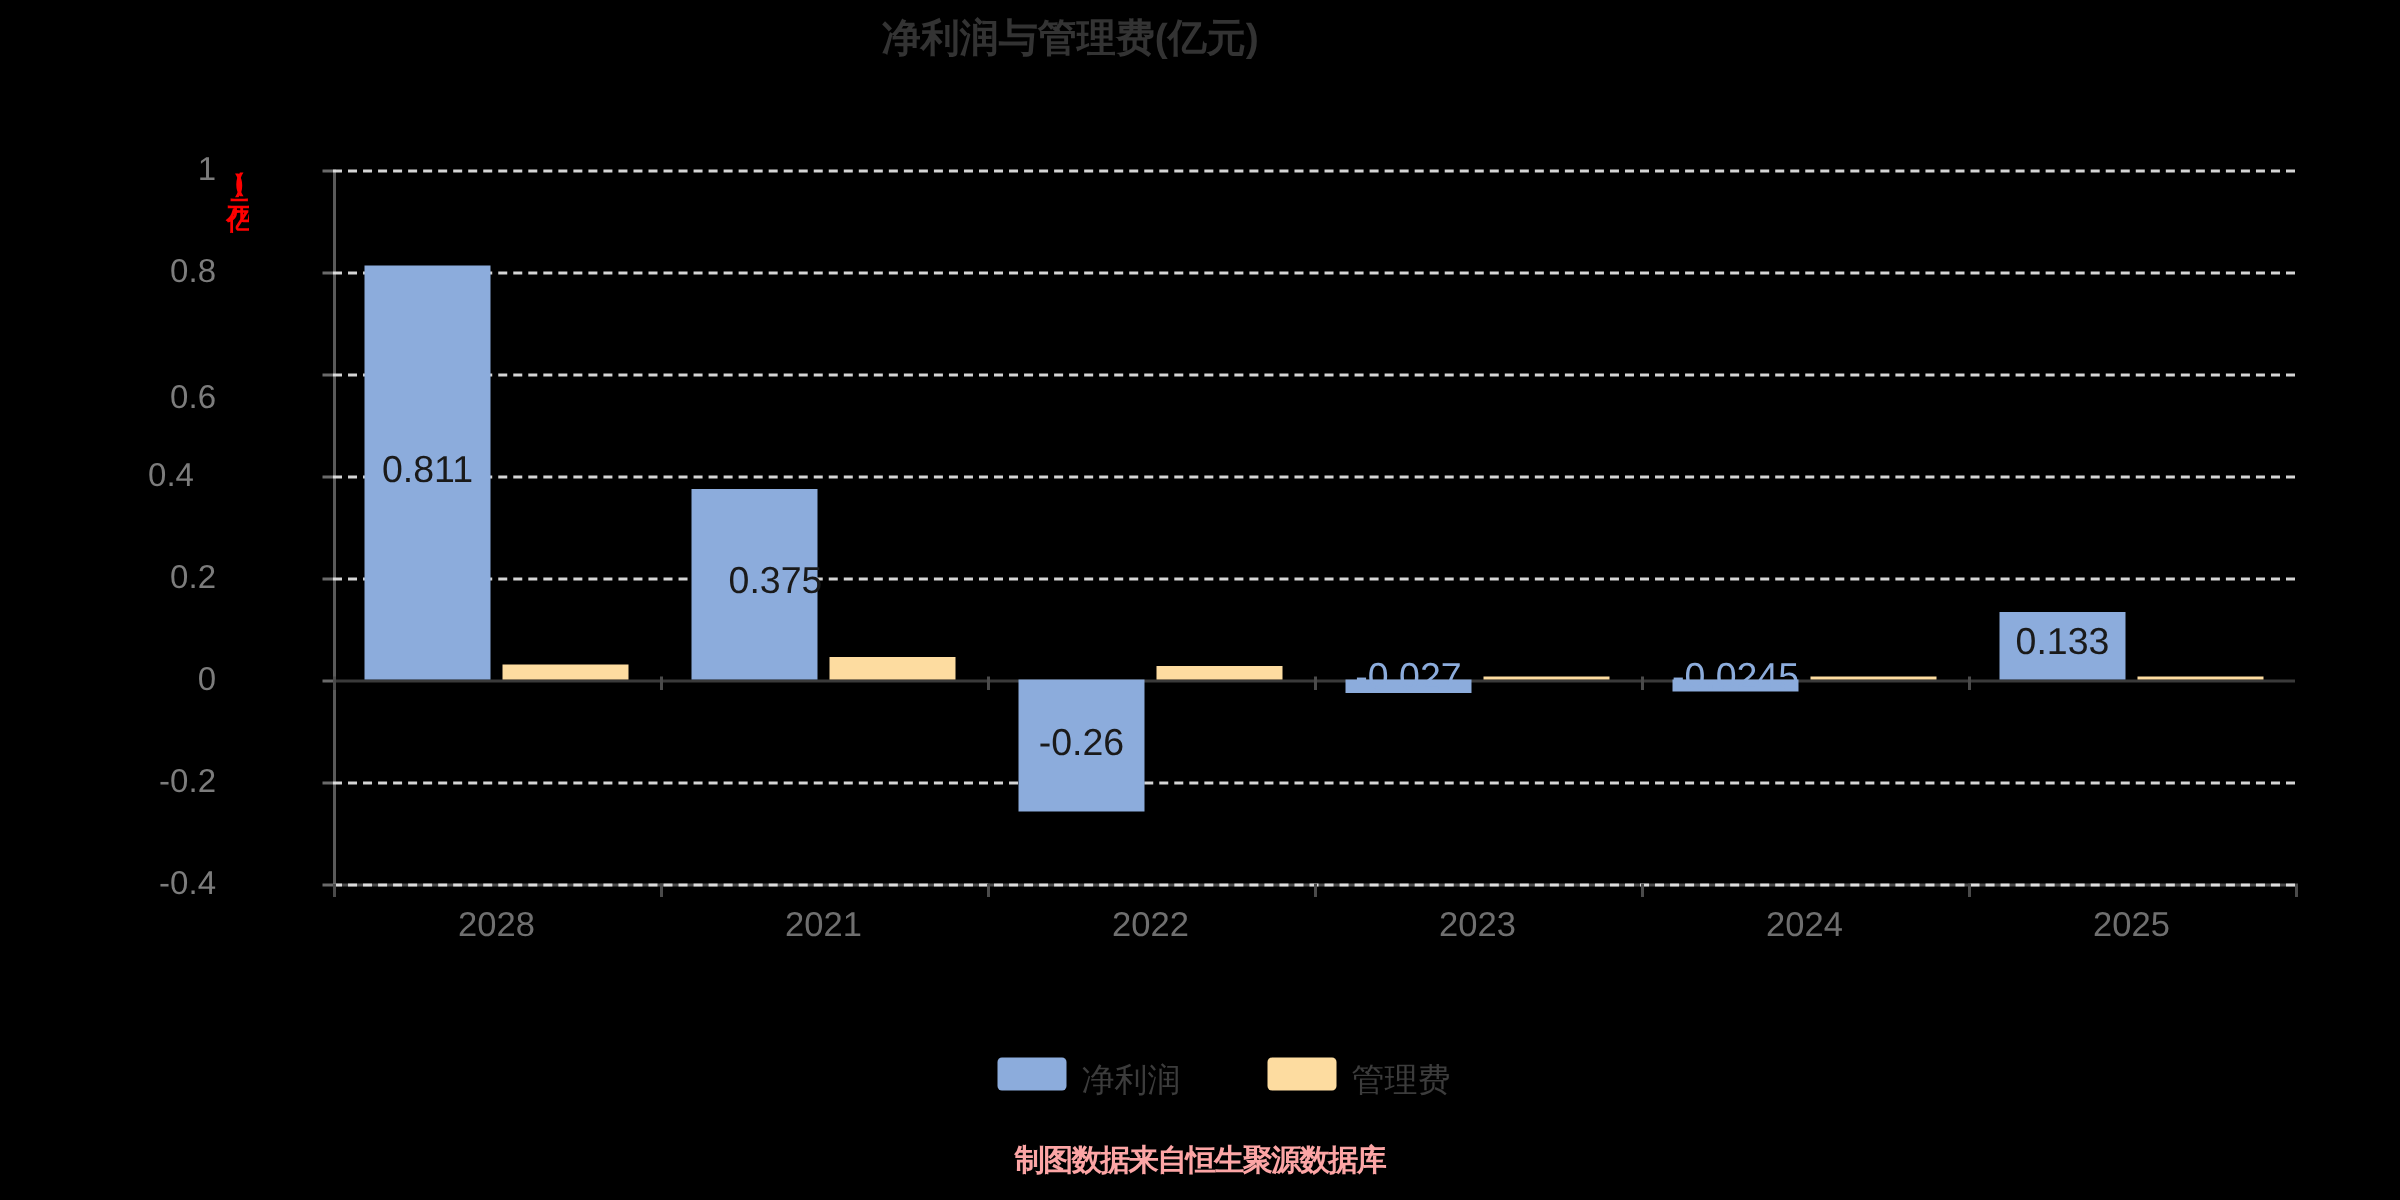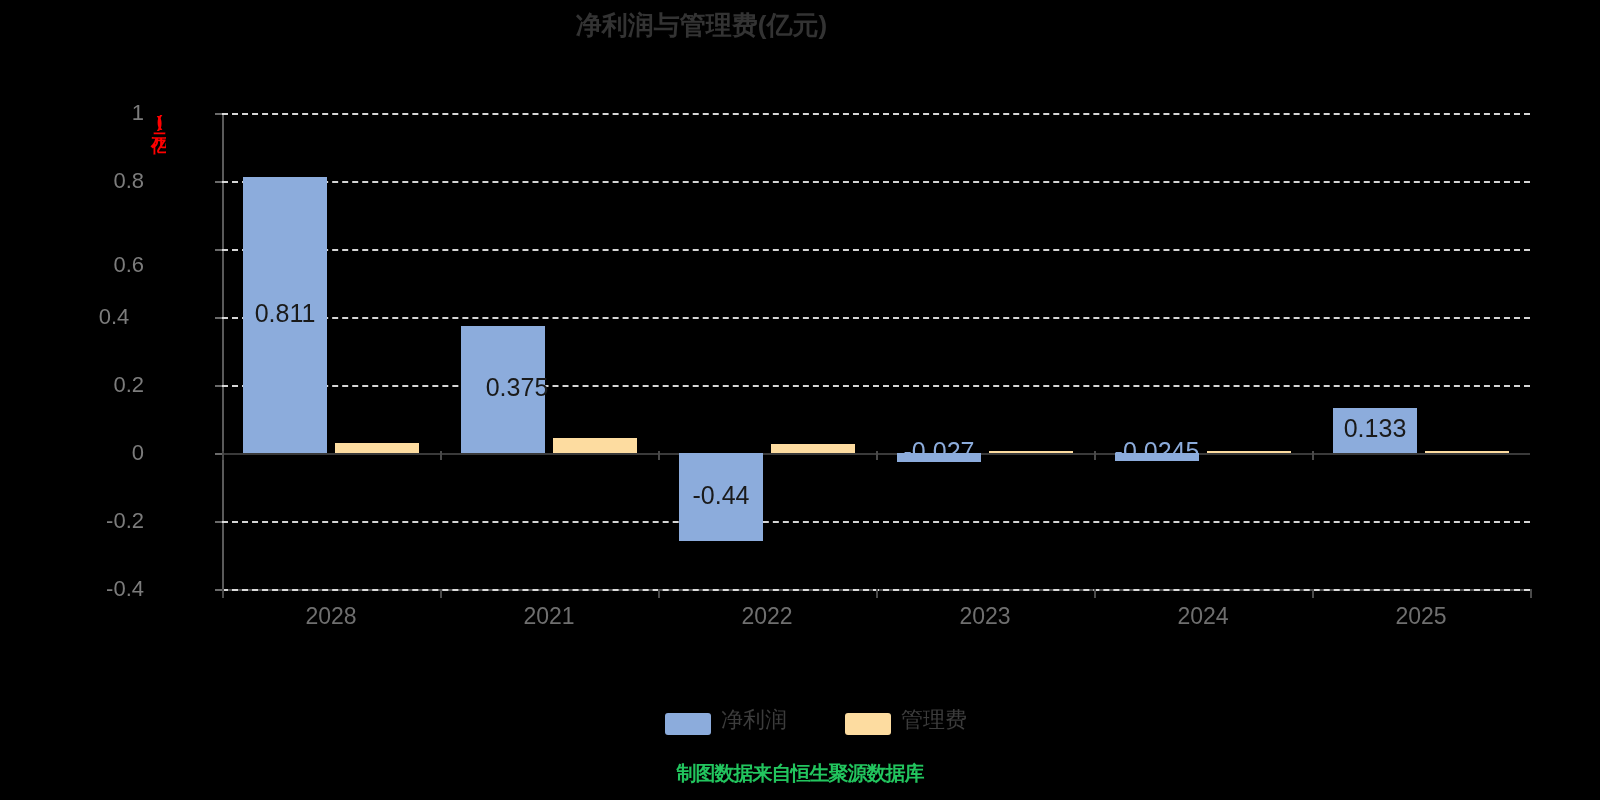--- a/index.html
+++ b/index.html
@@ -19,21 +19,21 @@
   #chart-root {
     position: absolute;
     left: 0; top: 0;
     width: 1600px;
     height: 800px;
   }
 
   
   #chart-title {
     position: absolute;
-    left: 0;
+    left: 12px;
     top: 8px;
     width: 1403px;
     text-align: center;
     font-size: 26px;
     font-weight: bold;
     color: #333333;
     letter-spacing: 0px;
   }
 
   
@@ -162,21 +162,21 @@
     left: 0;
     top: 705px;
     width: 1600px;
     display: flex;
     justify-content: center;
     align-items: center;
     gap: 26px;
   }
   .legend-item {
     display: flex;
-    align-items: flex-end;
+    align-items: flex-start;
     gap: 10px;
     padding-left: 32px;
   }
   .legend-swatch {
     width: 46px;
     height: 22px;
     border-radius: 3px;
   }
   .legend-label {
     font-size: 22px;
@@ -186,21 +186,21 @@
 
   
   #footer-note {
     position: absolute;
     left: 0;
     top: 760px;
     width: 1600px;
     text-align: center;
     font-size: 20px;
     font-weight: bold;
-    color: #22c55e;
+    color: #fca5a5;
     letter-spacing: -1px;
   }
 </style>
 </head>
 <body>
 
 <div id="chart-root">
 
   <div id="chart-title">净利润与管理费(亿元)</div>
 
@@ -236,21 +236,21 @@
       <div class="y-tick-mark" style="top: 476px;"></div>
       <div class="y-tick-label" style="top: 476px;">-0.4</div>
       <div class="bar profit" style="left: 21px; width: 84px; height: 275.74px; top: 64.26px; background: rgb(140, 172, 220);"></div>
       <div class="bar admin" style="left: 113px; width: 84px; height: 10.37px; top: 329.63px; background: rgb(253, 220, 160);"></div>
       <div class="bar-label" style="width: 200px; left: -37px; top: 186.13px;">0.811</div>
       <div class="bar profit" style="left: 239px; width: 84px; height: 127.5px; top: 212.5px; background: rgb(140, 172, 220);"></div>
       <div class="bar admin" style="left: 331px; width: 84px; height: 15.47px; top: 324.53px; background: rgb(253, 220, 160);"></div>
       <div class="bar-label" style="width: 200px; left: 195px; top: 260.25px;">0.375</div>
       <div class="bar profit" style="left: 457px; width: 84px; height: 88.4px; top: 340px; background: rgb(140, 172, 220);"></div>
       <div class="bar admin" style="left: 549px; width: 84px; height: 8.67px; top: 331.33px; background: rgb(253, 220, 160);"></div>
-      <div class="bar-label" style="width: 200px; left: 399px; top: 368.2px;">-0.44</div>
+      <div class="bar-label" style="width: 200px; left: 399px; top: 368.2px;">-0.26</div>
       <div class="bar profit" style="left: 675px; width: 84px; height: 9.18px; top: 340px; background: rgb(140, 172, 220);"></div>
       <div class="bar admin" style="left: 767px; width: 84px; height: 2px; top: 338px; background: rgb(253, 220, 160);"></div>
       <div class="bar-label clipped" style="width: 200px; left: 617px; top: 324px;">-0.027</div>
       <div class="bar profit" style="left: 893px; width: 84px; height: 8.33px; top: 340px; background: rgb(140, 172, 220);"></div>
       <div class="bar admin" style="left: 985px; width: 84px; height: 2px; top: 338px; background: rgb(253, 220, 160);"></div>
       <div class="bar-label clipped" style="width: 200px; left: 835px; top: 324px;">-0.0245</div>
       <div class="bar profit" style="left: 1111px; width: 84px; height: 45.22px; top: 294.78px; background: rgb(140, 172, 220);"></div>
       <div class="bar admin" style="left: 1203px; width: 84px; height: 2px; top: 338px; background: rgb(253, 220, 160);"></div>
       <div class="bar-label" style="width: 200px; left: 1053px; top: 301.39px;">0.133</div>
     </div>

